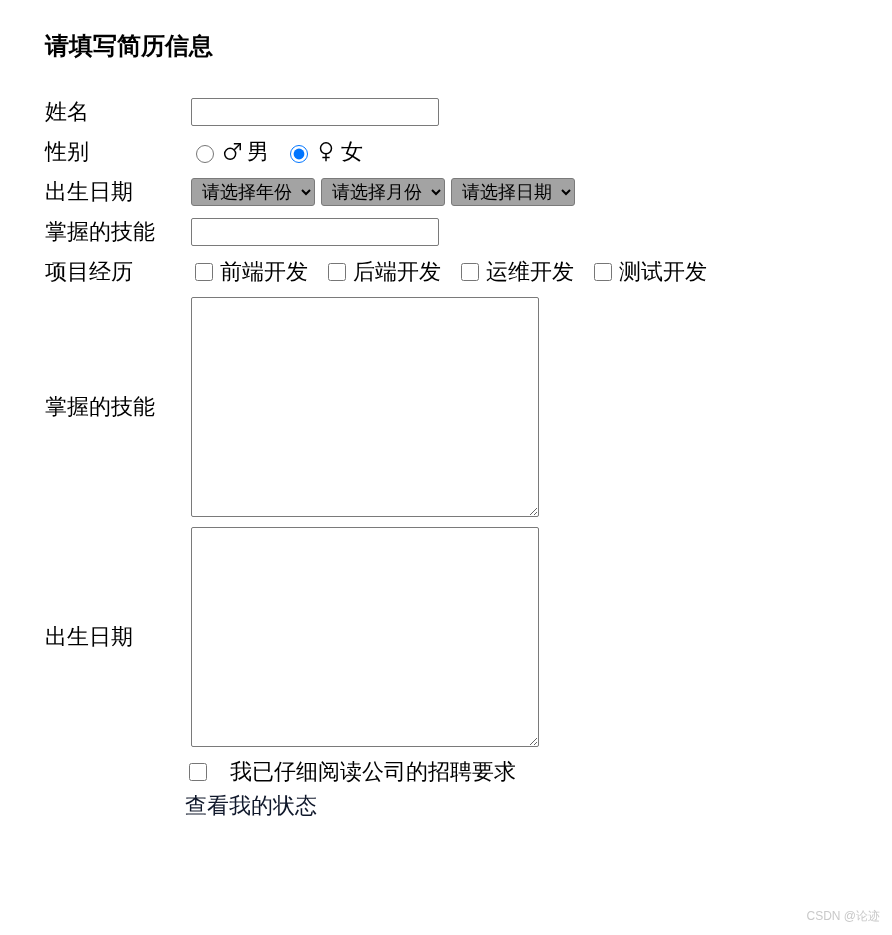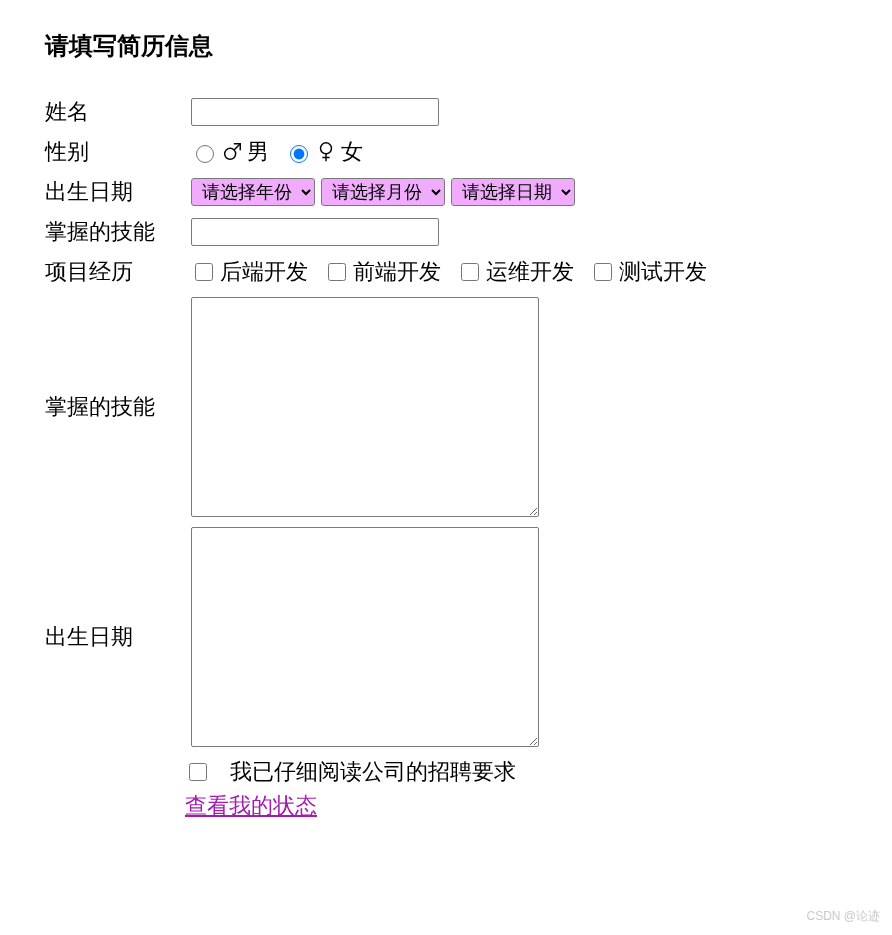--- a/index.html
+++ b/index.html
@@ -42,36 +42,36 @@
     }
     .radio-group, .check-group, .select-group { display: flex; align-items: center; gap: 6px; flex-wrap: wrap; }
     .radio-item, .check-item { display: inline-flex; align-items: center; gap: 4px; margin-right: 10px; }
     input[type=radio], input[type=checkbox] { width: 18px; height: 18px; }
     .gender-icon { display:inline-flex; align-items:center; }
     select {
       border: 1px solid #7a7a7a;
       border-radius: 3px;
       font-size: 18px;
       padding: 2px 6px;
-      background: #f0abfc;
+      background: #a3a3a3;
       font-family: inherit;
     }
     textarea {
       width: 348px;
       height: 220px;
       border: 1px solid #7a7a7a;
       border-radius: 2px;
       font-size: 18px;
       padding: 4px;
       resize: both;
       font-family: inherit;
     }
     .agree-row { display:flex; align-items:center; gap:20px; margin-left:140px; margin-top:8px;}
     .link-row { margin-left:140px; margin-top:4px;}
-    a.link { color: #a21caf; text-decoration: underline; font-size:22px; cursor:pointer;text-align:center;}
+    a.link { color: #0f172a; font-size:22px; cursor:pointer;text-align:center;}
     .watermark {
       position:absolute; right:12px; bottom:10px; font-size:12px; color:#c9c9c9;
     }
   </style>
 </head>
 <body>
 
 <h2>请填写简历信息</h2>
 
 <div class="row">
@@ -119,25 +119,25 @@
 <div class="row">
   <div class="label">掌握的技能</div>
   <input type="text" class="text-input" value="" style="">
 </div>
 
 <div class="row">
   <div class="label">项目经历</div>
   <div class="check-group">
     <span class="check-item">
       <input type="checkbox" style="">
-      <span>后端开发</span>
+      <span>前端开发</span>
     </span>
     <span class="check-item">
       <input type="checkbox" style="">
-      <span>前端开发</span>
+      <span>后端开发</span>
     </span>
     <span class="check-item">
       <input type="checkbox" style="">
       <span>运维开发</span>
     </span>
     <span class="check-item">
       <input type="checkbox" style="">
       <span>测试开发</span>
     </span>
   </div>

